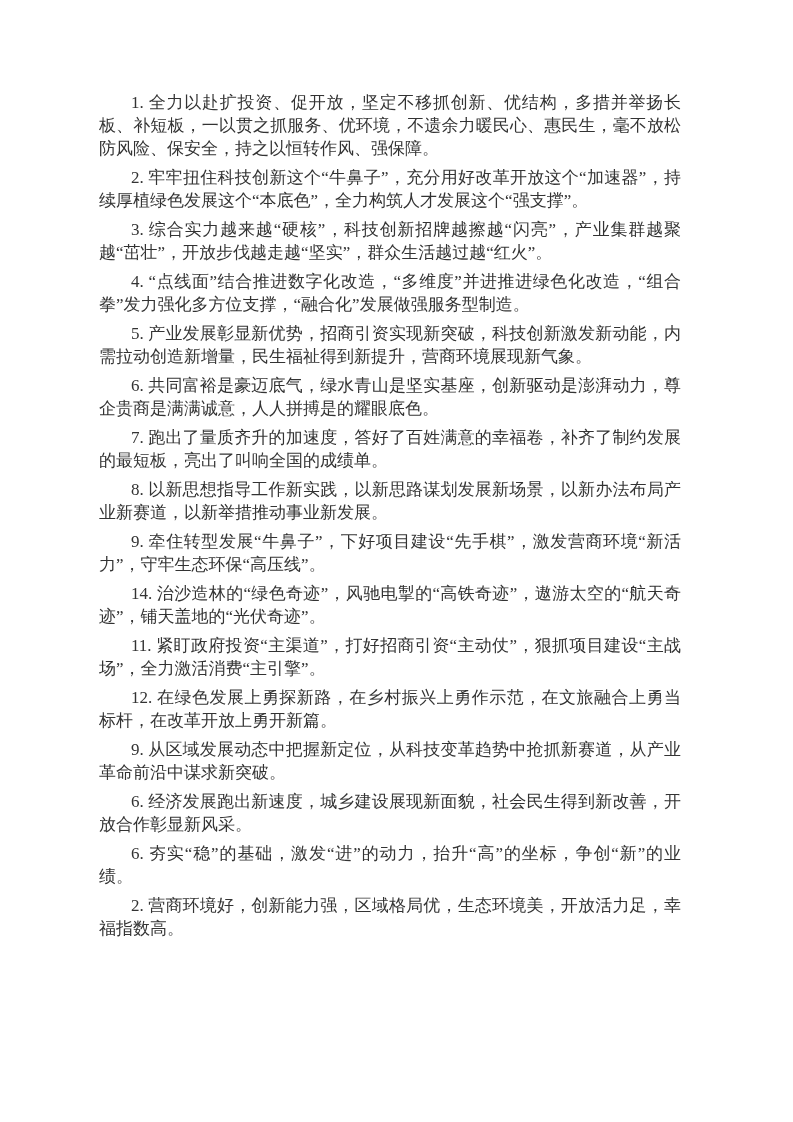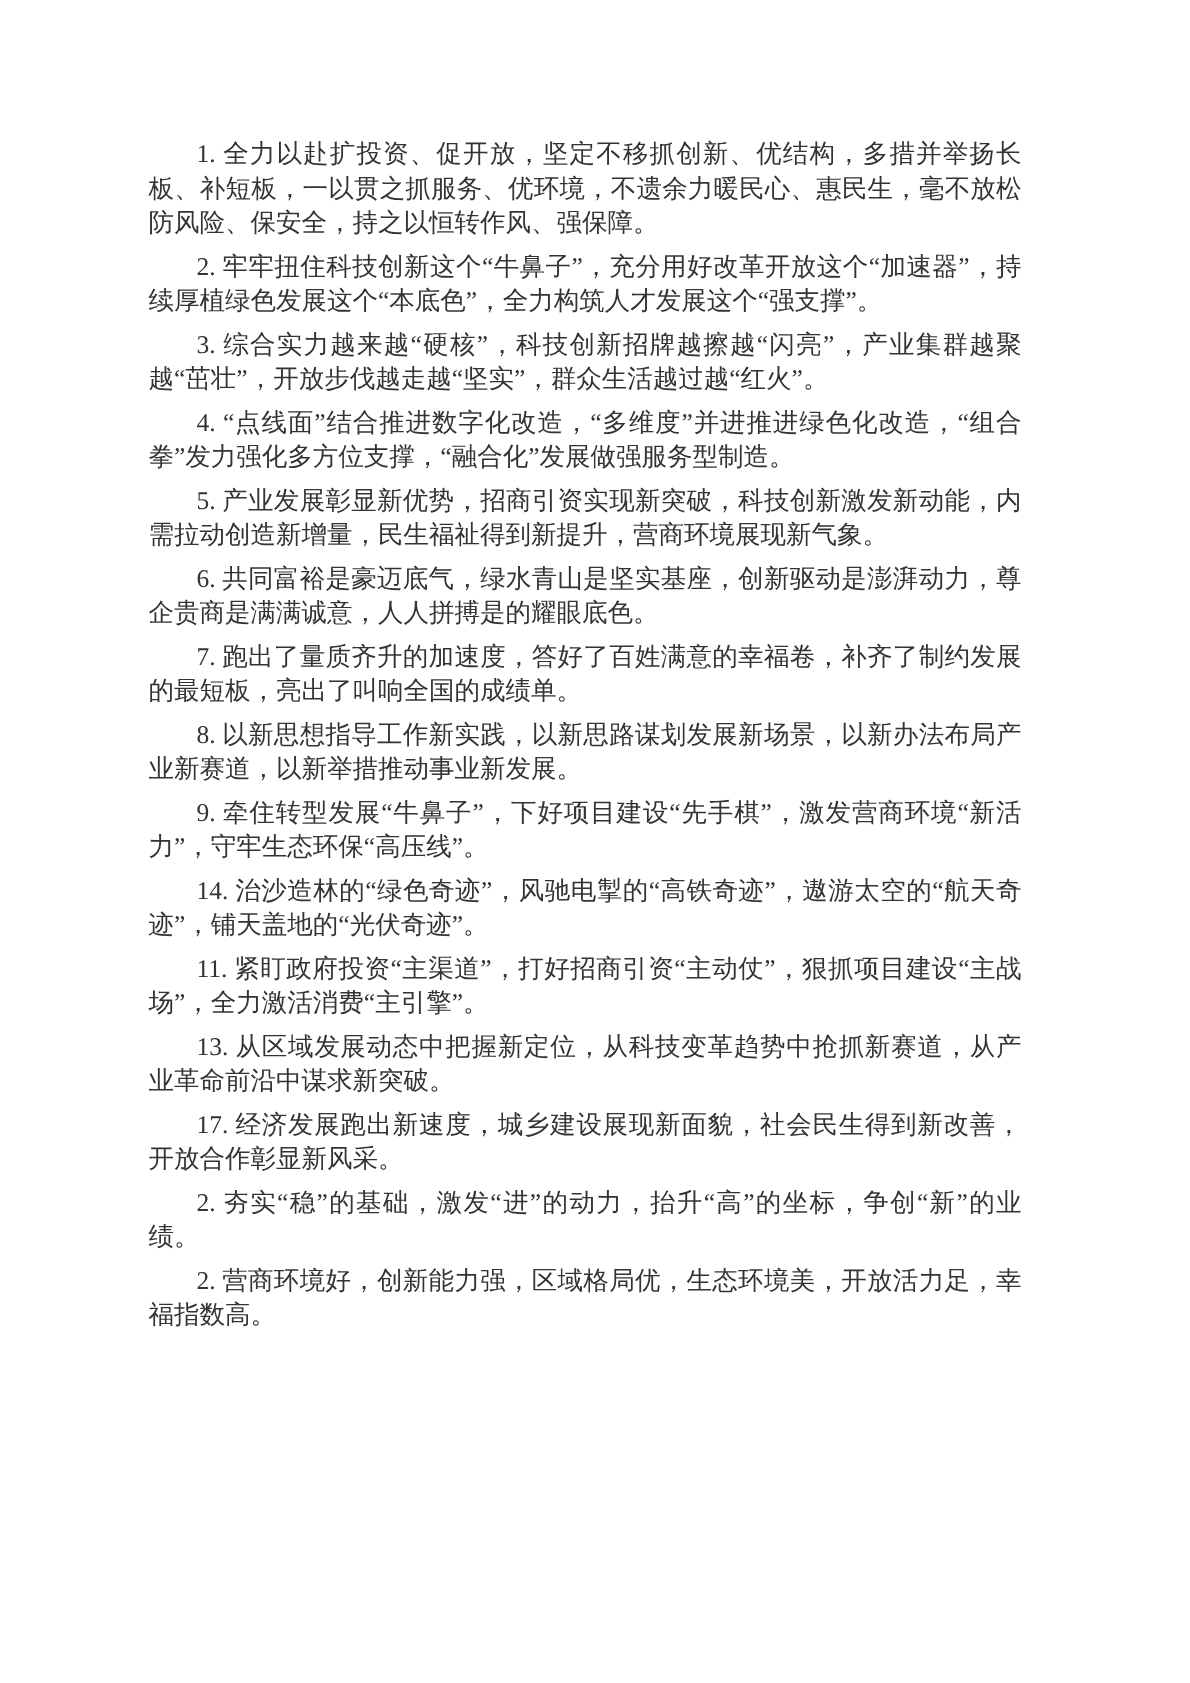--- a/index.html
+++ b/index.html
@@ -41,18 +41,19 @@
       <p class="para">2. 牢牢扭住科技创新这个“牛鼻子”，充分用好改革开放这个“加速器”，持续厚植绿色发展这个“本底色”，全力构筑人才发展这个“强支撑”。</p>
       <p class="para">3. 综合实力越来越“硬核”，科技创新招牌越擦越“闪亮”，产业集群越聚越“茁壮”，开放步伐越走越“坚实”，群众生活越过越“红火”。</p>
       <p class="para">4. “点线面”结合推进数字化改造，“多维度”并进推进绿色化改造，“组合拳”发力强化多方位支撑，“融合化”发展做强服务型制造。</p>
       <p class="para">5. 产业发展彰显新优势，招商引资实现新突破，科技创新激发新动能，内需拉动创造新增量，民生福祉得到新提升，营商环境展现新气象。</p>
       <p class="para">6. 共同富裕是豪迈底气，绿水青山是坚实基座，创新驱动是澎湃动力，尊企贵商是满满诚意，人人拼搏是的耀眼底色。</p>
       <p class="para">7. 跑出了量质齐升的加速度，答好了百姓满意的幸福卷，补齐了制约发展的最短板，亮出了叫响全国的成绩单。</p>
       <p class="para">8. 以新思想指导工作新实践，以新思路谋划发展新场景，以新办法布局产业新赛道，以新举措推动事业新发展。</p>
       <p class="para">9. 牵住转型发展“牛鼻子”，下好项目建设“先手棋”，激发营商环境“新活力”，守牢生态环保“高压线”。</p>
       <p class="para">14. 治沙造林的“绿色奇迹”，风驰电掣的“高铁奇迹”，遨游太空的“航天奇迹”，铺天盖地的“光伏奇迹”。</p>
       <p class="para">11. 紧盯政府投资“主渠道”，打好招商引资“主动仗”，狠抓项目建设“主战场”，全力激活消费“主引擎”。</p>
-      <p class="para">13. 从区域发展动态中把握新定位，从科技变革趋势中抢抓新赛道，从产业革命前沿中谋求新突破。</p>
-      <p class="para">17. 经济发展跑出新速度，城乡建设展现新面貌，社会民生得到新改善，开放合作彰显新风采。</p>
-      <p class="para">2. 夯实“稳”的基础，激发“进”的动力，抬升“高”的坐标，争创“新”的业绩。</p>
+      <p class="para">12. 在绿色发展上勇探新路，在乡村振兴上勇作示范，在文旅融合上勇当标杆，在改革开放上勇开新篇。</p>
+      <p class="para">9. 从区域发展动态中把握新定位，从科技变革趋势中抢抓新赛道，从产业革命前沿中谋求新突破。</p>
+      <p class="para">6. 经济发展跑出新速度，城乡建设展现新面貌，社会民生得到新改善，开放合作彰显新风采。</p>
+      <p class="para">6. 夯实“稳”的基础，激发“进”的动力，抬升“高”的坐标，争创“新”的业绩。</p>
       <p class="para">2. 营商环境好，创新能力强，区域格局优，生态环境美，开放活力足，幸福指数高。</p>
     </div>
 </div>
 
 </body></html>

